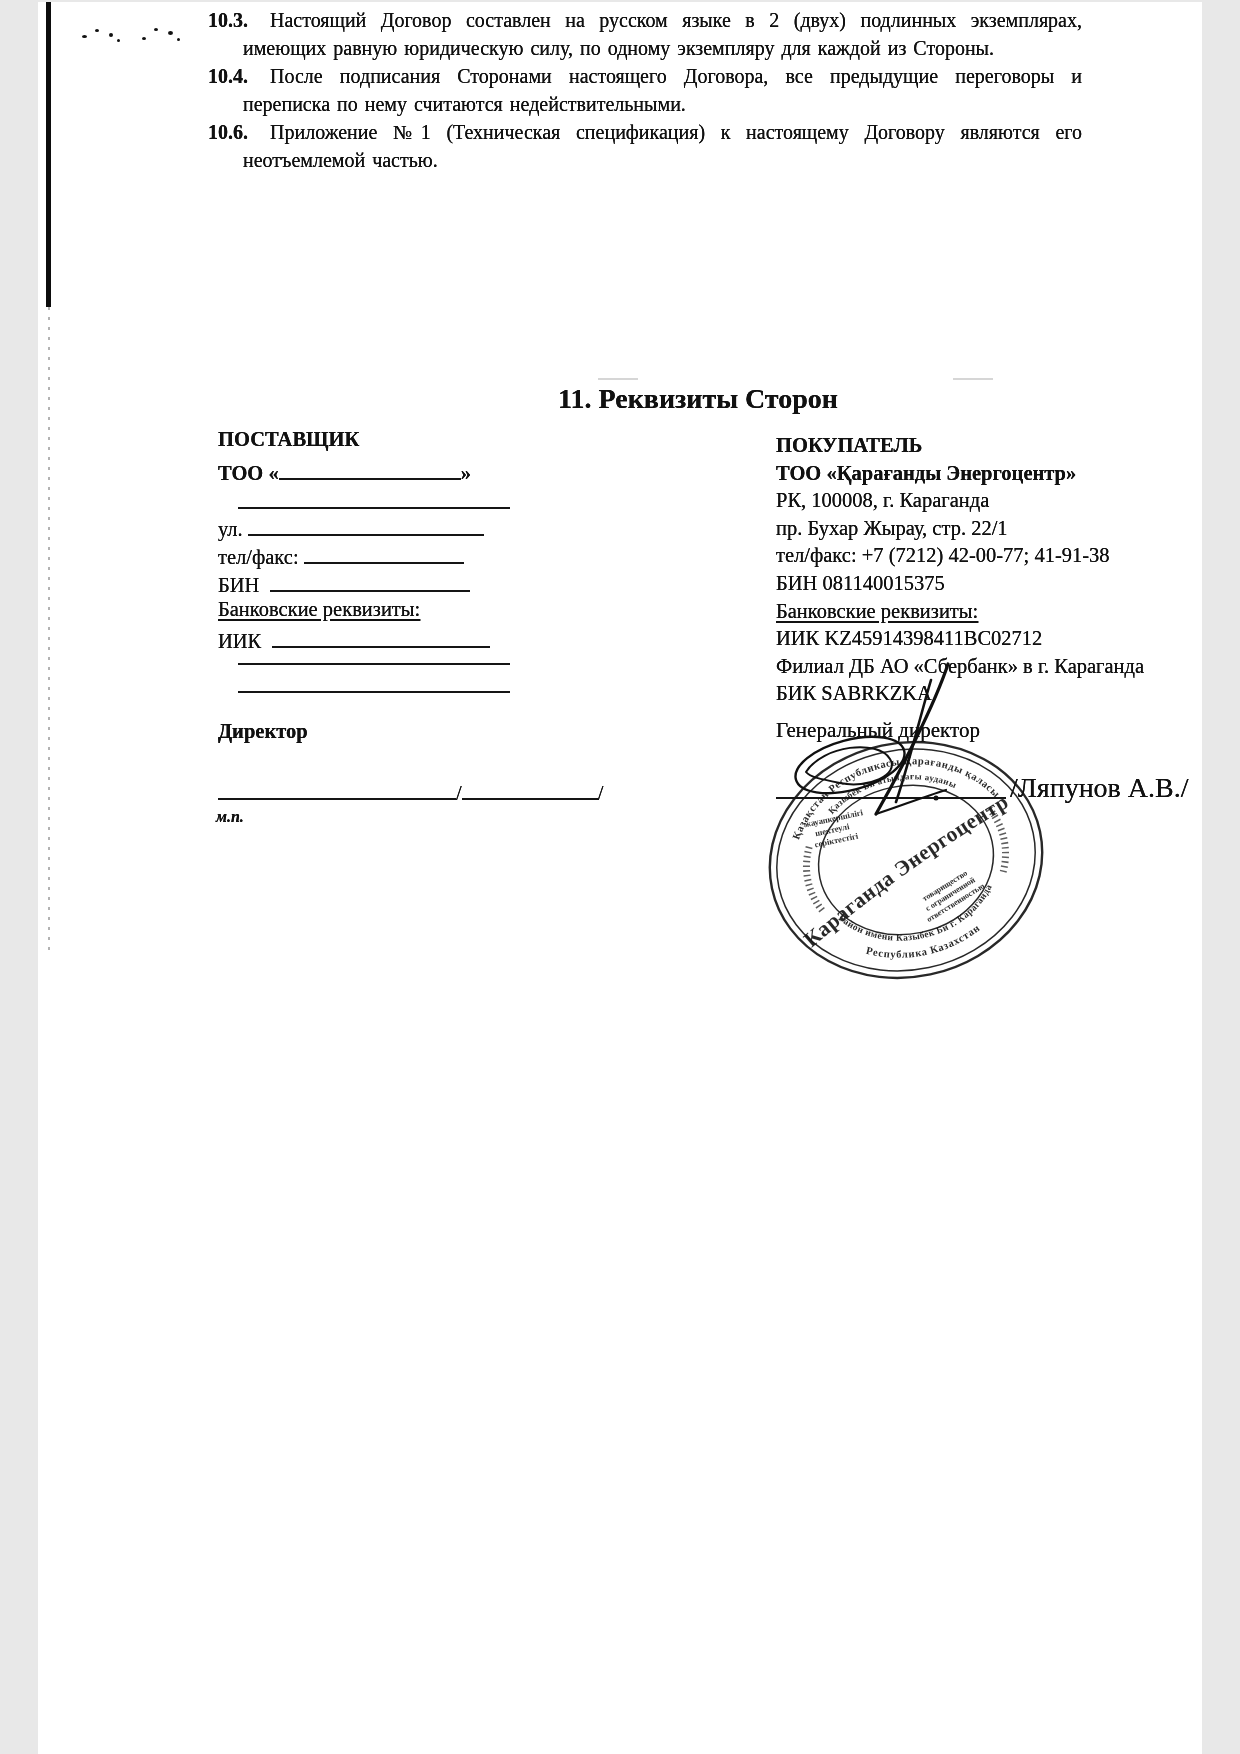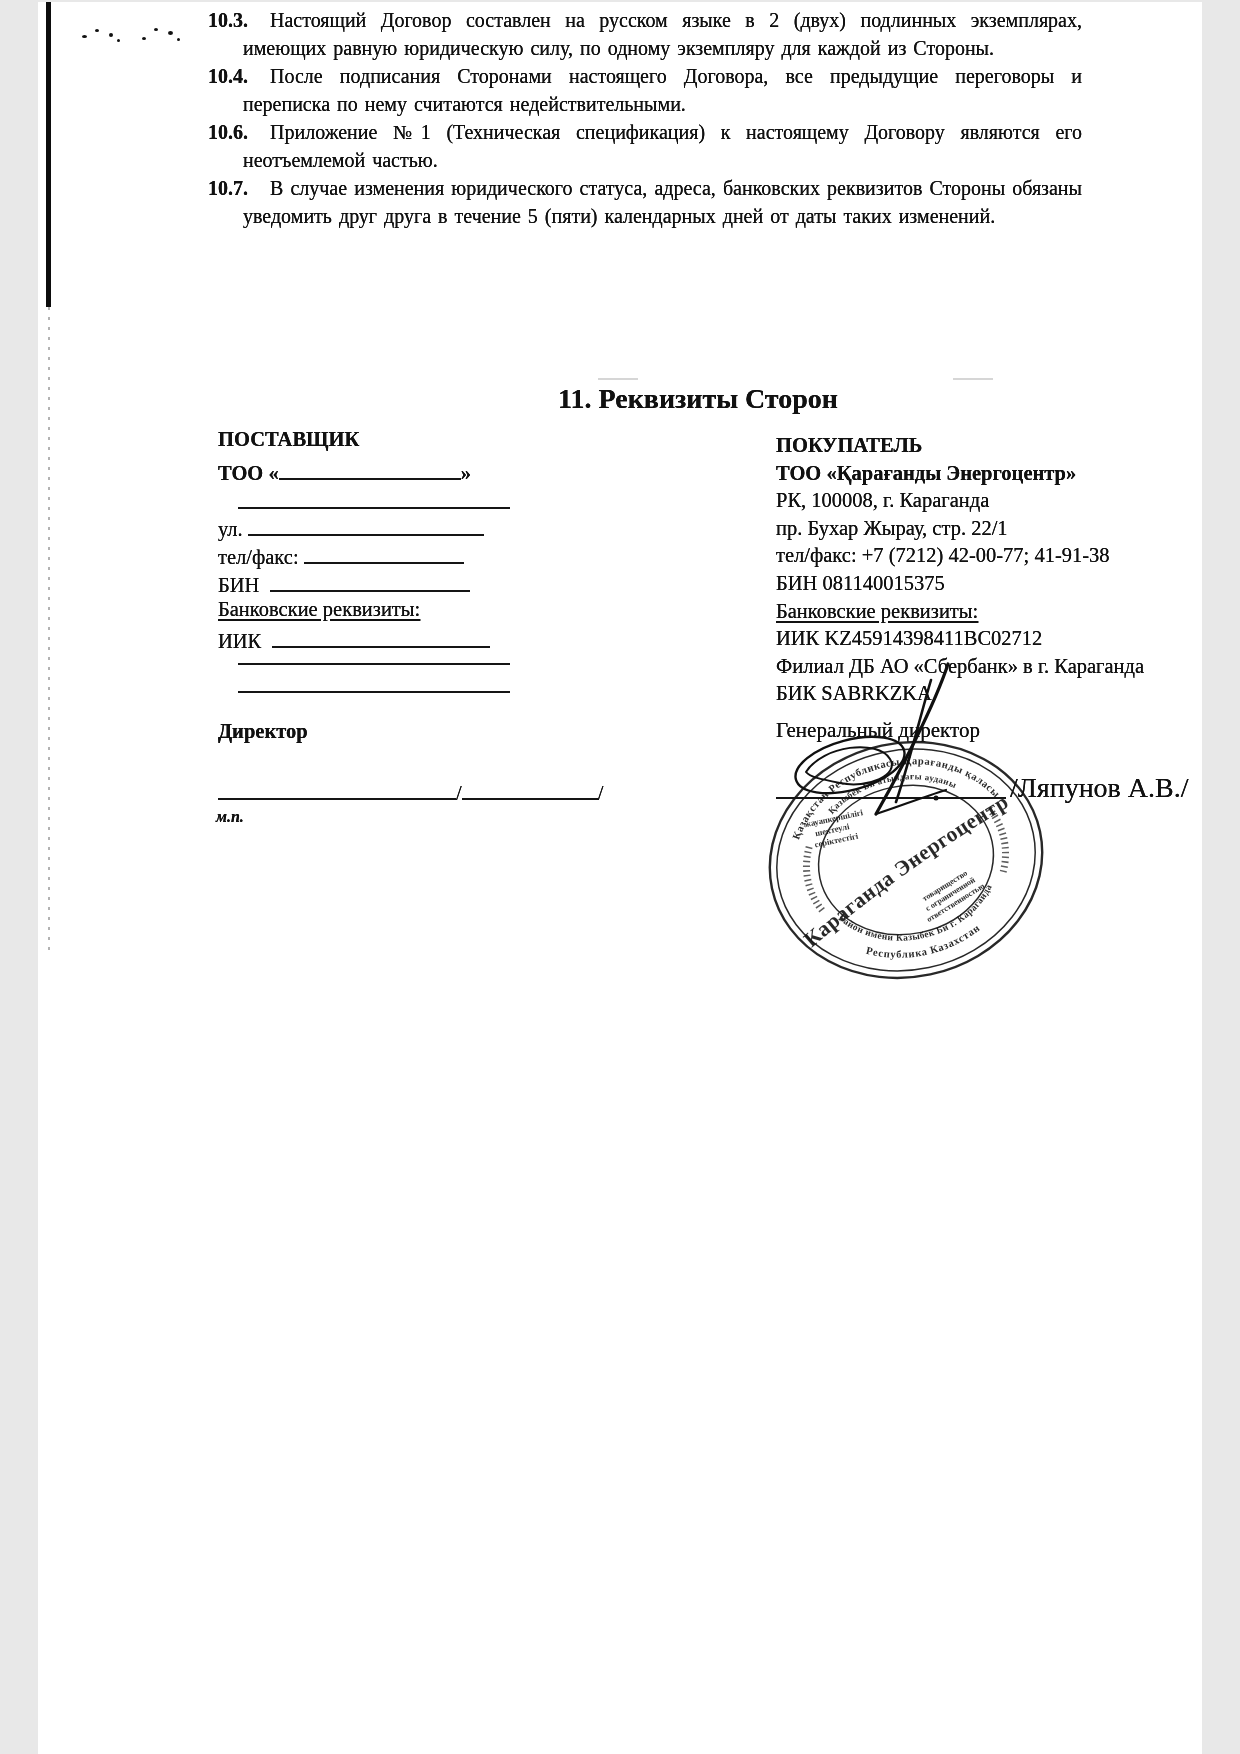--- a/index.html
+++ b/index.html
@@ -72,21 +72,20 @@
     <div class="rdash" style="left:1226px;top:1572px;width:5px;"></div>
     <div class="rdash" style="left:1222px;top:1586px;width:8px;"></div>
     <div class="rdash" style="left:560px;top:376px;width:40px;background:#d6d6d6;"></div>
     <div class="rdash" style="left:915px;top:376px;width:40px;background:#d6d6d6;"></div>
   </div>
 
   <div class="clauses">
     <p class="clause"><span class="num">10.3.</span><span>Настоящий Договор составлен на русском языке в 2 (двух) подлинных экземплярах, имеющих равную юридическую силу, по одному экземпляру для каждой из Стороны.</span></p>
     <p class="clause"><span class="num">10.4.</span><span>После подписания Сторонами настоящего Договора, все предыдущие переговоры и переписка по нему считаются недействительными.</span></p>
     <p class="clause"><span class="num">10.6.</span><span>Приложение №1 (Техническая спецификация) к настоящему Договору являются его неотъемлемой частью.</span></p>
-    <p class="clause"><span class="num">10.7.</span><span>В случае изменения юридического статуса, адреса, банковских реквизитов Стороны обязаны уведомить друг друга в течение 5 (пяти) календарных дней от даты таких изменений.</span></p>
   </div>
 
   <div class="sec-heading">11. Реквизиты Сторон</div>
 
   <div class="req" style="left:180px;top:0;width:440px;height:840px;">
     <div class="supplier-row b" style="top:426px;">ПОСТАВЩИК</div>
     <div class="supplier-row b" style="top:456px;">
       <span>ТОО «</span><span class="uline" style="width:182px;"></span><span>»</span>
     </div>
     <div class="hline" style="left:20px;top:505px;width:272px;"></div>

